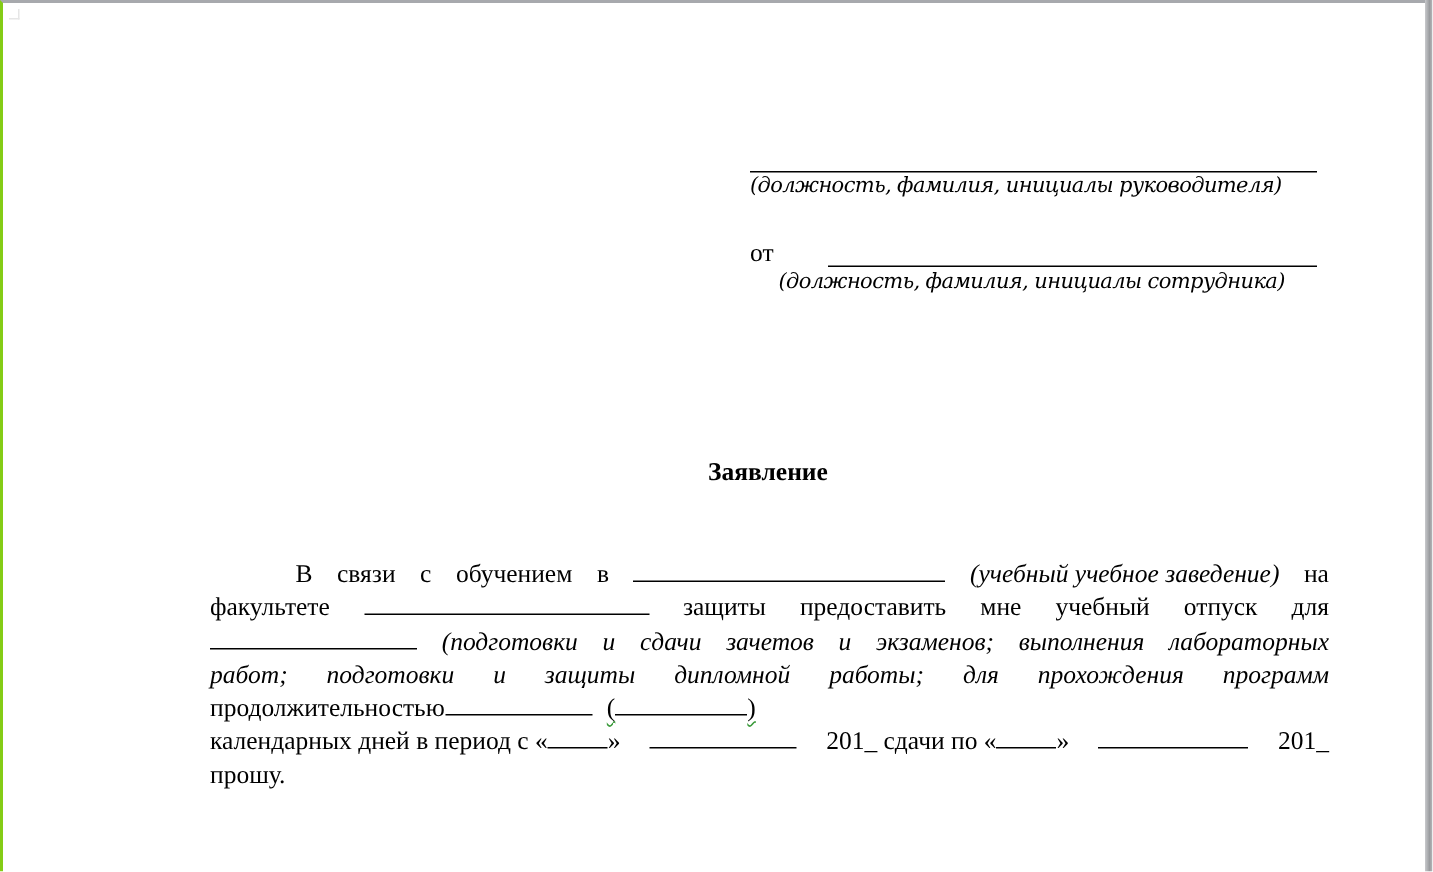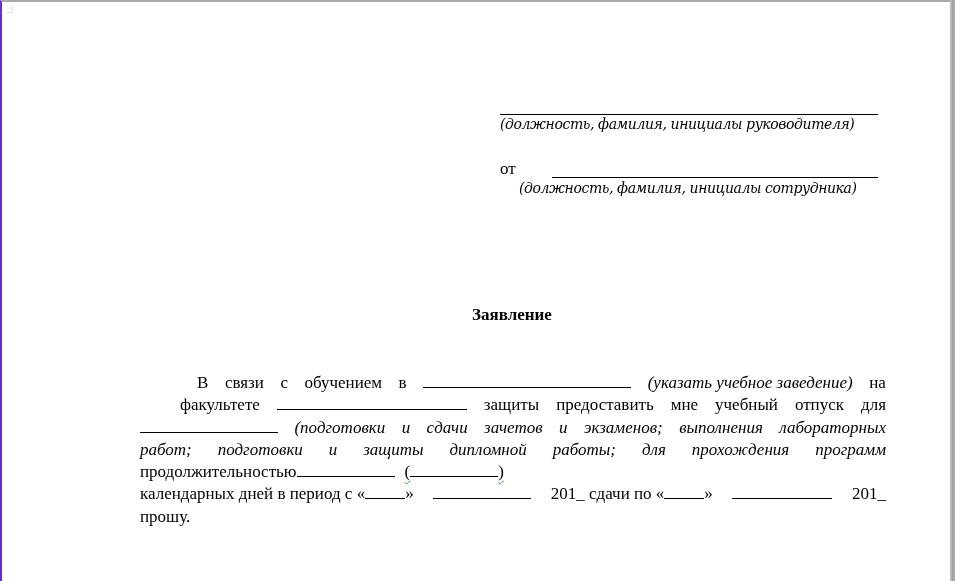--- a/index.html
+++ b/index.html
@@ -8,21 +8,21 @@
       background: #ffffff;
       position: relative;
       font-family: "Liberation Serif", "DejaVu Serif", serif;
       color: #000;
     }
     .page {
       position: absolute; left: 0; top: 0;
       width: 950px; height: 581px;
       background: #fff;
       border-top: 2px solid #a7a9ad;
-      border-left: 2px solid #6d28d9;
+      border-left: 2px solid #84cc16;
       box-sizing: border-box;
     }
     .page-shadow {
       position: absolute; right: 0; top: 0;
       width: 5px; height: 581px;
       background: linear-gradient(to right, #c8c9cc, #9a9c9f 60%, #b7b8bb);
     }
     .corner-mark {
       position: absolute; left: 4px; top: 4px;
       width: 6px; height: 6px;
@@ -105,25 +105,25 @@
 
   <div class="body-text">
 
     <div class="line-inner" style="padding-left:57px; height:22.3px;">
       <span>В</span>
       <span>связи</span>
       <span>с</span>
       <span>обучением</span>
       <span>в</span>
       <span class="blank" style="width:208px;"></span>
-      <span class="it">(указать учебное заведение)</span>
+      <span class="it">(учебный учебное заведение)</span>
       <span>на</span>
     </div>
 
-    <div class="line-inner" style="height:22.3px;margin-left:40px;">
+    <div class="line-inner" style="height:22.3px;">
       <span>факультете</span>
       <span class="blank" style="width:190px;"></span>
       <span>защиты</span>
       <span>предоставить</span>
       <span>мне</span>
       <span>учебный</span>
       <span>отпуск</span>
       <span>для</span>
     </div>
 

